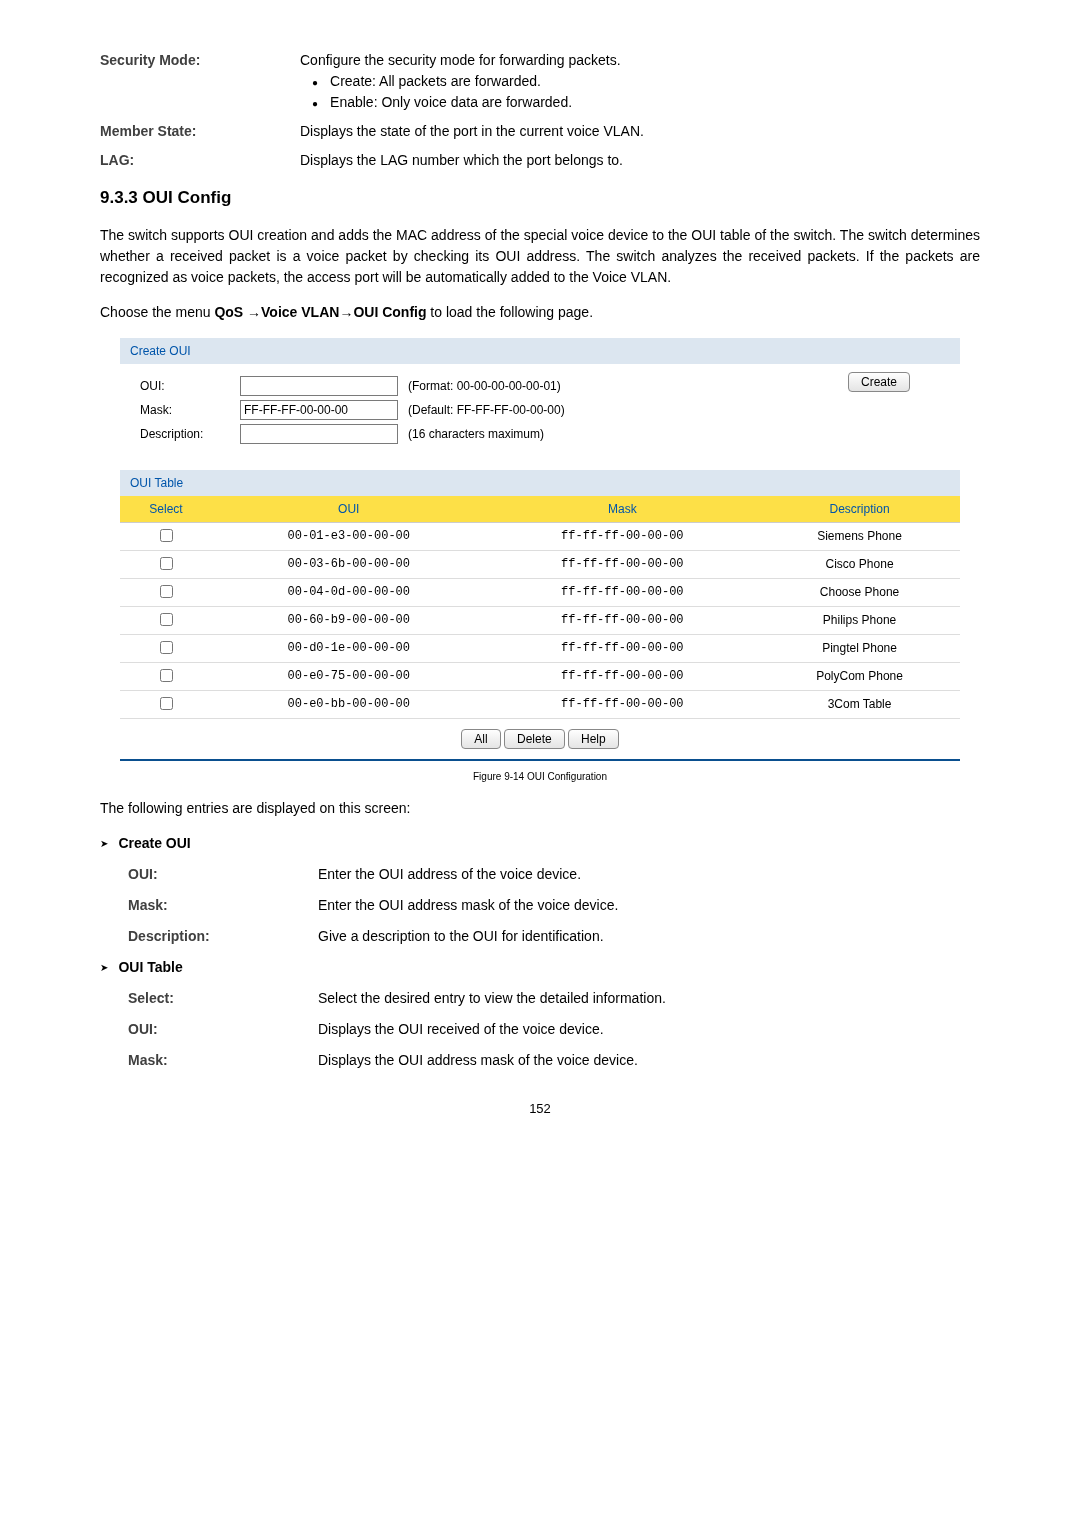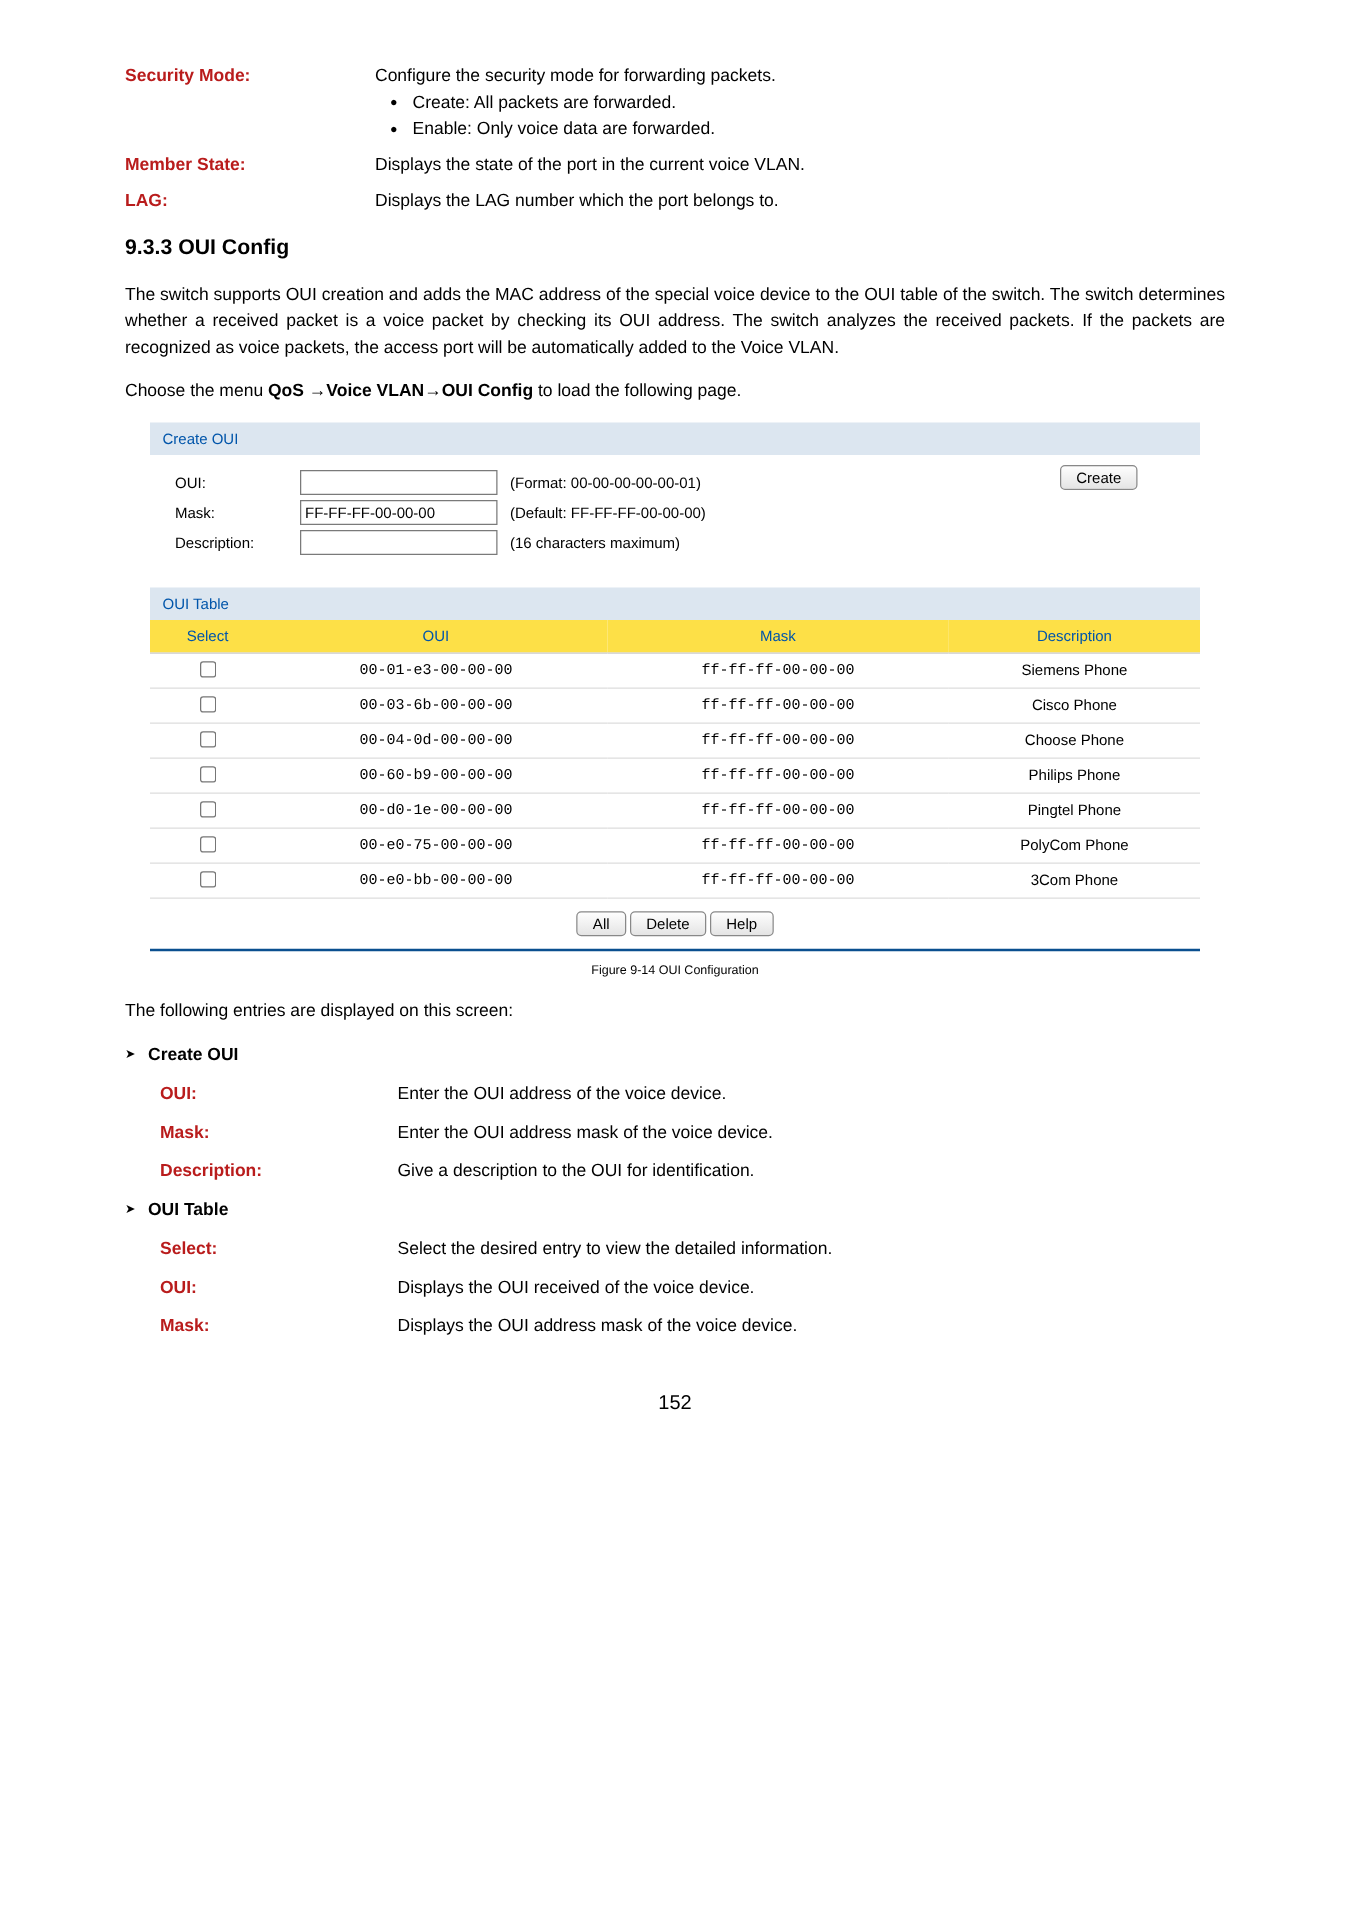--- a/index.html
+++ b/index.html
@@ -5,21 +5,21 @@
   body {
     font-family: Arial, sans-serif;
     font-size: 14px;
     color: #000;
     margin: 0;
     padding: 50px 100px;
     line-height: 1.5;
     background: #fff;
   }
   .label-blue {
-    color: #b91c1c;
+    color: #404040;
     font-weight: bold;
   }
   .section-row {
     display: flex;
     margin-bottom: 8px;
   }
   .section-row .left {
     width: 200px;
     flex-shrink: 0;
   }
@@ -156,22 +156,22 @@
   }
   .subfield .left {
     width: 190px;
     flex-shrink: 0;
   }
   .subfield .right {
     flex: 1;
   }
   .pagenum {
     text-align: center;
-    font-size: 16px;
-    margin-top: 40px;
+    font-size: 13px;
+    margin-top: 28px;
   }
 </style>
 </head>
 <body>
 
 <div class="section-row">
   <div class="left"><span class="label-blue">Security Mode:</span></div>
   <div class="right">
     <div>Configure the security mode for forwarding packets.</div>
     <div class="bullet-line">Create: All packets are forwarded.</div>
@@ -269,21 +269,21 @@
         <tr>
           <td><input type="checkbox" style=""></td>
           <td class="mono">00-e0-75-00-00-00</td>
           <td class="mono">ff-ff-ff-00-00-00</td>
           <td>PolyCom Phone</td>
         </tr>
         <tr>
           <td><input type="checkbox" style=""></td>
           <td class="mono">00-e0-bb-00-00-00</td>
           <td class="mono">ff-ff-ff-00-00-00</td>
-          <td>3Com Phone</td>
+          <td>3Com Table</td>
         </tr>
       </tbody>
   </table>
   <div class="btnrow">
     <button class="btn">All</button>
     <button class="btn">Delete</button>
     <button class="btn">Help</button>
   </div>
 </div>
 

